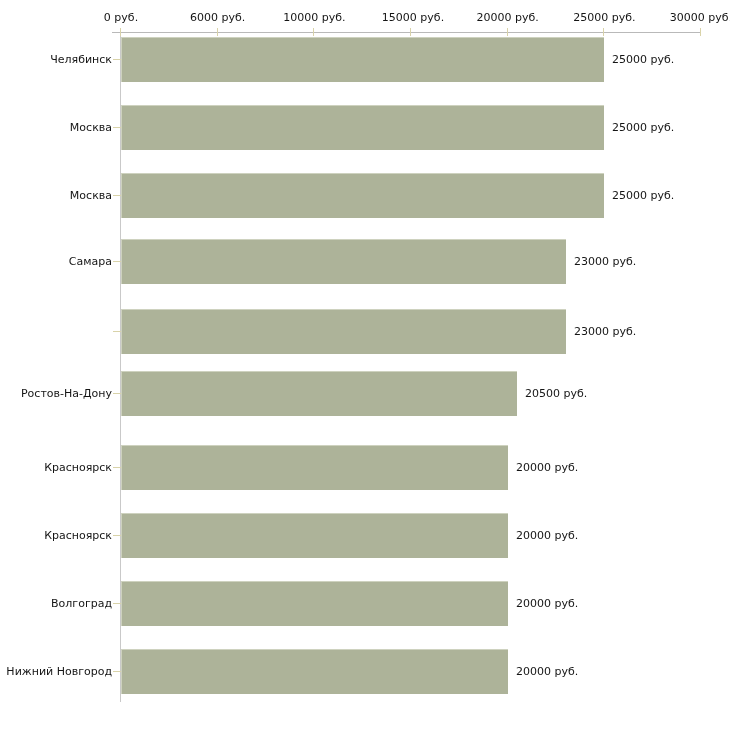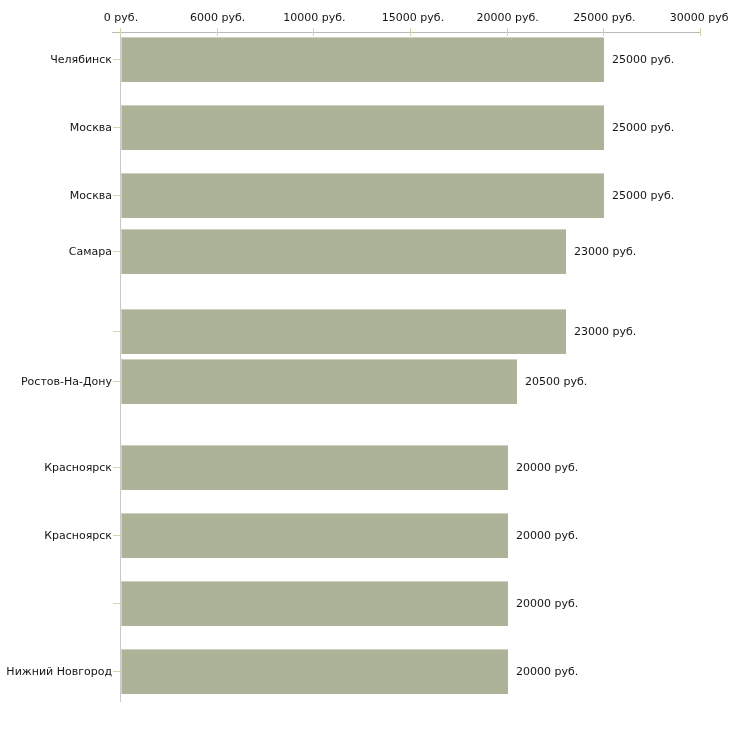--- a/index.html
+++ b/index.html
@@ -127,50 +127,51 @@
         <div class="y-tick"></div>
         <div class="bar" style="width: 483px;"></div>
         <div class="value-label" style="left: 612px;">25000 руб.</div>
       </div>
       <div class="bar-row" style="top: 173px;">
         <div class="category-label">Москва</div>
         <div class="y-tick"></div>
         <div class="bar" style="width: 483px;"></div>
         <div class="value-label" style="left: 612px;">25000 руб.</div>
       </div>
-      <div class="bar-row" style="top: 229px;">
+      <div class="bar-row" style="top: 239px;">
         <div class="category-label">Самара</div>
         <div class="y-tick"></div>
         <div class="bar" style="width: 445px;"></div>
         <div class="value-label" style="left: 574px;">23000 руб.</div>
       </div>
       <div class="bar-row" style="top: 309px;">
         <div class="y-tick"></div>
         <div class="bar" style="width: 445px;"></div>
         <div class="value-label" style="left: 574px;">23000 руб.</div>
       </div>
-      <div class="bar-row" style="top: 359px;">
+      <div class="bar-row" style="top: 371px;">
         <div class="category-label">Ростов-На-Дону</div>
         <div class="y-tick"></div>
         <div class="bar" style="width: 396px;"></div>
         <div class="value-label" style="left: 525px;">20500 руб.</div>
       </div>
       <div class="bar-row" style="top: 445px; text-decoration: underline;">
         <div class="category-label">Красноярск</div>
         <div class="y-tick"></div>
         <div class="bar" style="width: 387px;"></div>
         <div class="value-label" style="left: 516px;">20000 руб.</div>
       </div>
       <div class="bar-row" style="top: 513px;">
         <div class="category-label">Красноярск</div>
         <div class="y-tick"></div>
         <div class="bar" style="width: 387px;"></div>
         <div class="value-label" style="left: 516px;">20000 руб.</div>
       </div>
       <div class="bar-row" style="top: 581px;">
+        <div class="category-label">Волгоград</div>
         <div class="y-tick"></div>
         <div class="bar" style="width: 387px;"></div>
         <div class="value-label" style="left: 516px;">20000 руб.</div>
       </div>
       <div class="bar-row" style="top: 649px;">
         <div class="category-label">Нижний Новгород</div>
         <div class="y-tick"></div>
         <div class="bar" style="width: 387px;"></div>
         <div class="value-label" style="left: 516px;">20000 руб.</div>
       </div>

